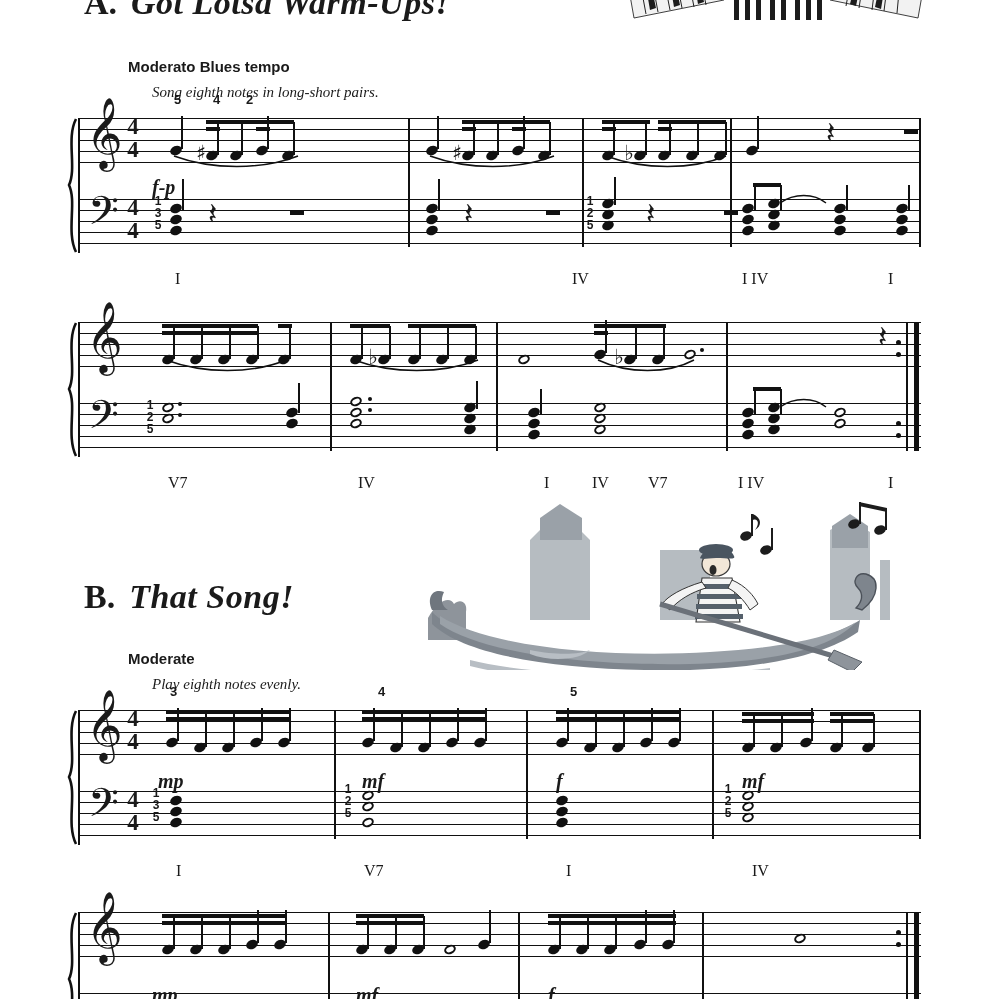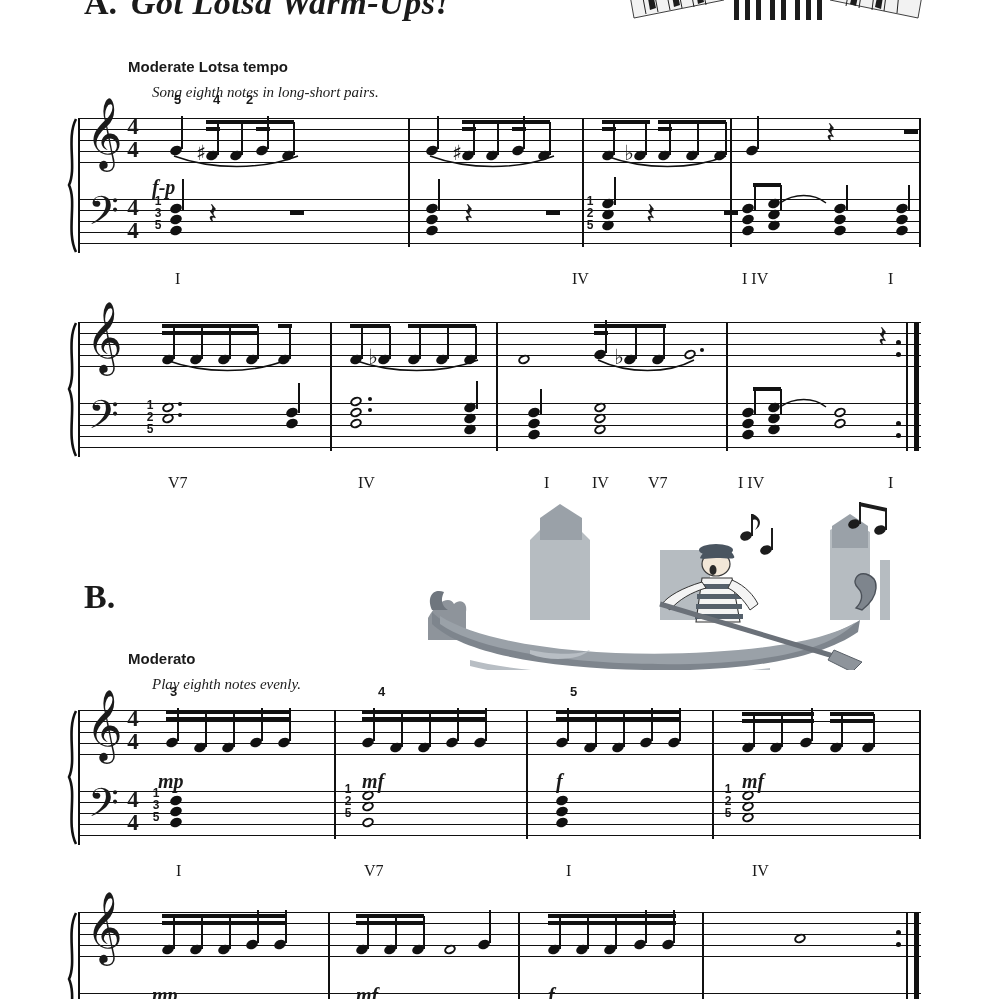--- a/index.html
+++ b/index.html
@@ -300,21 +300,21 @@
       <g fill="#1c1c1c">
         <path d="M33 59 L38 58 L44 86 L38 88 Z"></path>
         <path d="M57 56 L62 55 L68 83 L62 85 Z"></path>
         <path d="M81 53 L86 52 L92 80 L86 82 Z"></path>
         <path d="M245 53 L250 54 L244 84 L238 82 Z"></path>
         <path d="M269 56 L274 57 L269 87 L263 85 Z"></path>
       </g>
     </svg>
   </div>
 
-  <div class="tempo" style="left:128px; top:58px;">Moderate Lotsa tempo</div>
+  <div class="tempo" style="left:128px; top:58px;">Moderato Blues tempo</div>
   <div class="direction" style="left:152px; top:84px;">Song eighth notes in long-short pairs.</div>
 
   <div class="system" style="top:118px;">
     <div class="brace">
       <svg width="18" height="135" viewBox="0 0 18 135">
         <path d="M14 1 C4 20 15 50 7 67 C15 84 4 114 14 134" stroke="#111" stroke-width="2.6" fill="none"></path>
       </svg>
     </div>
     <div class="sysbar" style="height:135px;"></div>
 
@@ -678,23 +678,24 @@
         <rect x="449" y="2" width="2" height="22"></rect>
         <ellipse cx="470" cy="30" rx="6" ry="4.5" transform="rotate(-20 470 30)"></ellipse>
         <rect x="475" y="8" width="2" height="22"></rect>
         <path d="M449 2 L477 8 L477 12 L449 6 Z"></path>
       </g>
     </svg>
   </div>
 
   <div class="section-head" style="left:84px; top:578px;">
     <span class="section-letter">B.</span>
+    <span class="section-title">That Song!</span>
   </div>
 
-  <div class="tempo" style="left:128px; top:650px;">Moderato</div>
+  <div class="tempo" style="left:128px; top:650px;">Moderate</div>
   <div class="direction" style="left:152px; top:676px;">Play eighth notes evenly.</div>
 
   <div class="system" style="top:710px;">
     <div class="brace">
       <svg width="18" height="135" viewBox="0 0 18 135">
         <path d="M14 1 C4 20 15 50 7 67 C15 84 4 114 14 134" stroke="#111" stroke-width="2.6" fill="none"></path>
       </svg>
     </div>
     <div class="sysbar" style="height:135px;"></div>
 

